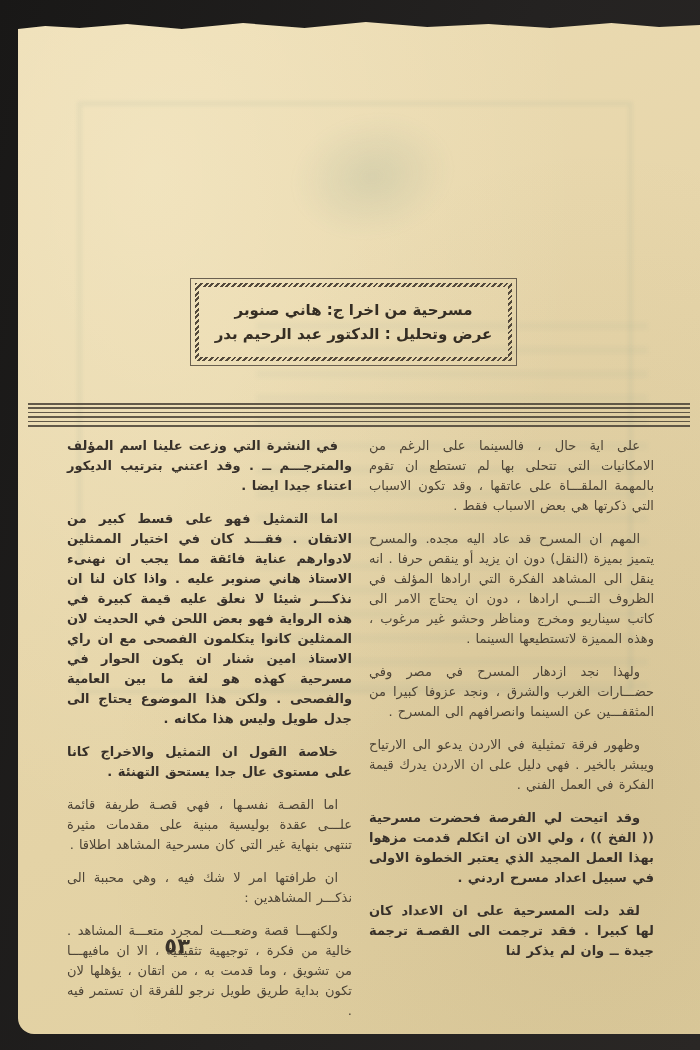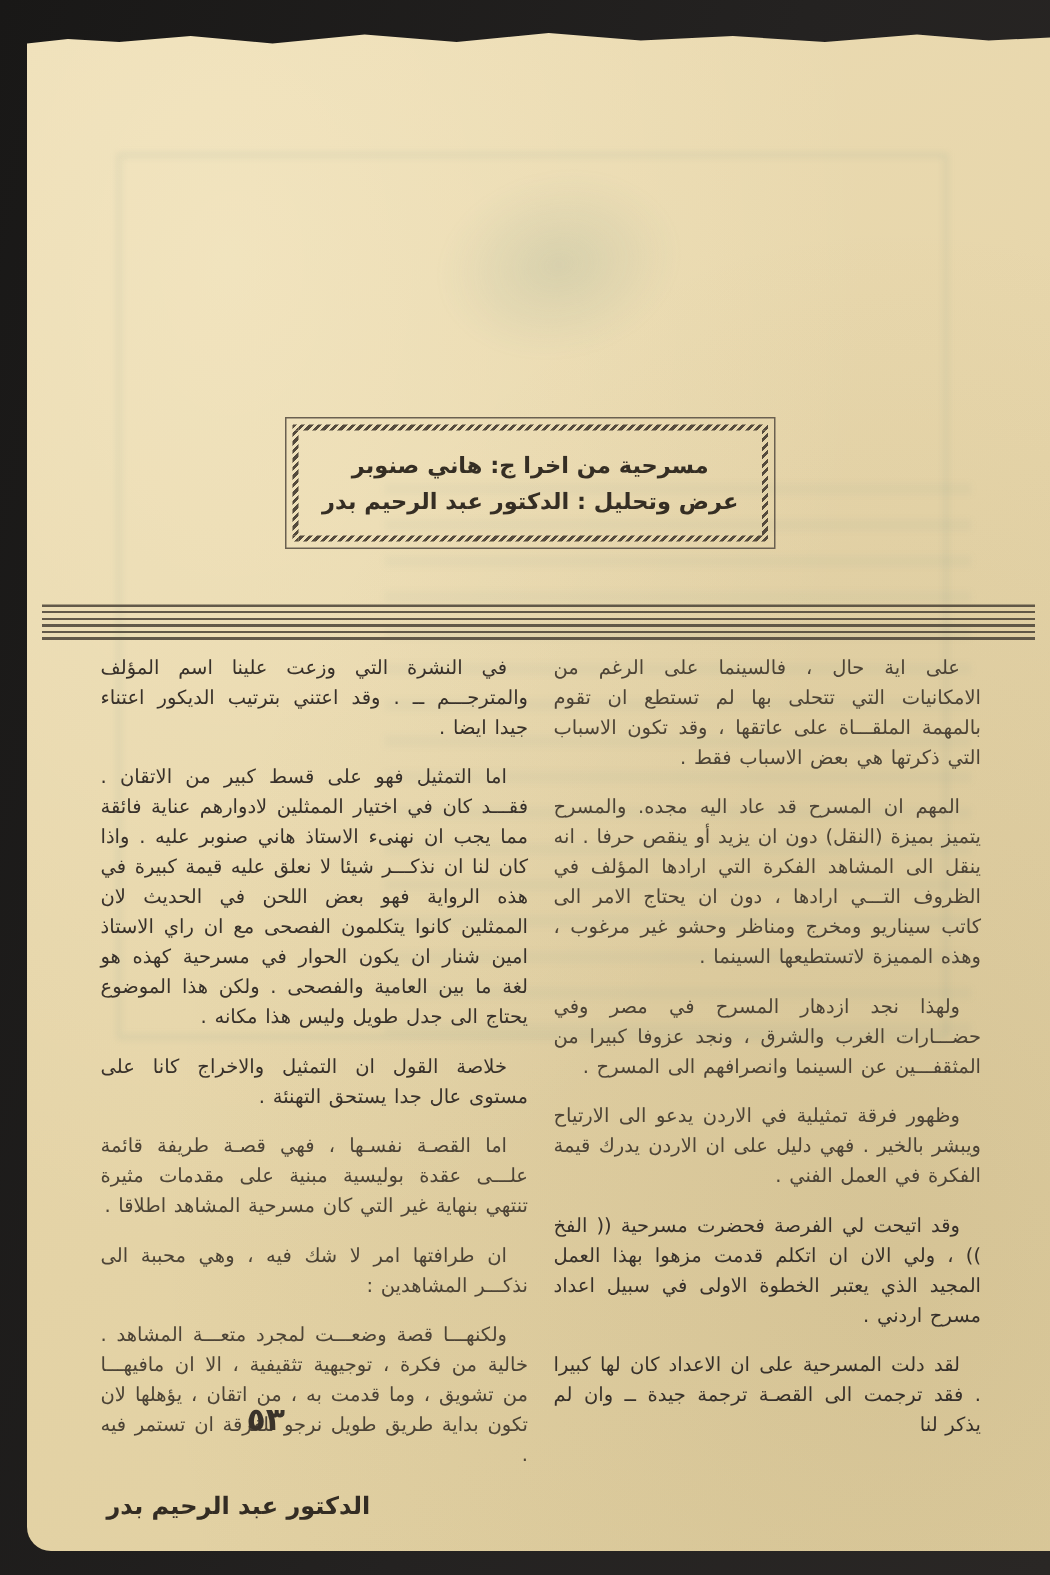--- a/index.html
+++ b/index.html
@@ -50,21 +50,21 @@
   .columns{
     position:absolute;left:48px;top:414px;width:588px;
     direction:rtl;display:flex;gap:17px;
   }
   .col{width:285px;}
   .col p{
     margin:0 0 13px 0;font-size:13px;line-height:20px;color:#4d4436;
     text-align:justify;text-indent:14px;direction:rtl;
     word-spacing:1px;
   }
-  .col p.bold{font-weight:normal;color:#38312a;}
+  .col p.bold{font-weight:bold;color:#38312a;}
   .signature{
     font-weight:bold;font-size:16px;color:#332c23;direction:rtl;
     text-align:left;margin-top:4px;padding-left:4px;
   }
   .page-number{
     position:absolute;left:112px;top:912px;width:60px;text-align:right;
     font-size:21px;font-weight:bold;color:#3a332a;direction:rtl;
   }
 </style>
 </head>

